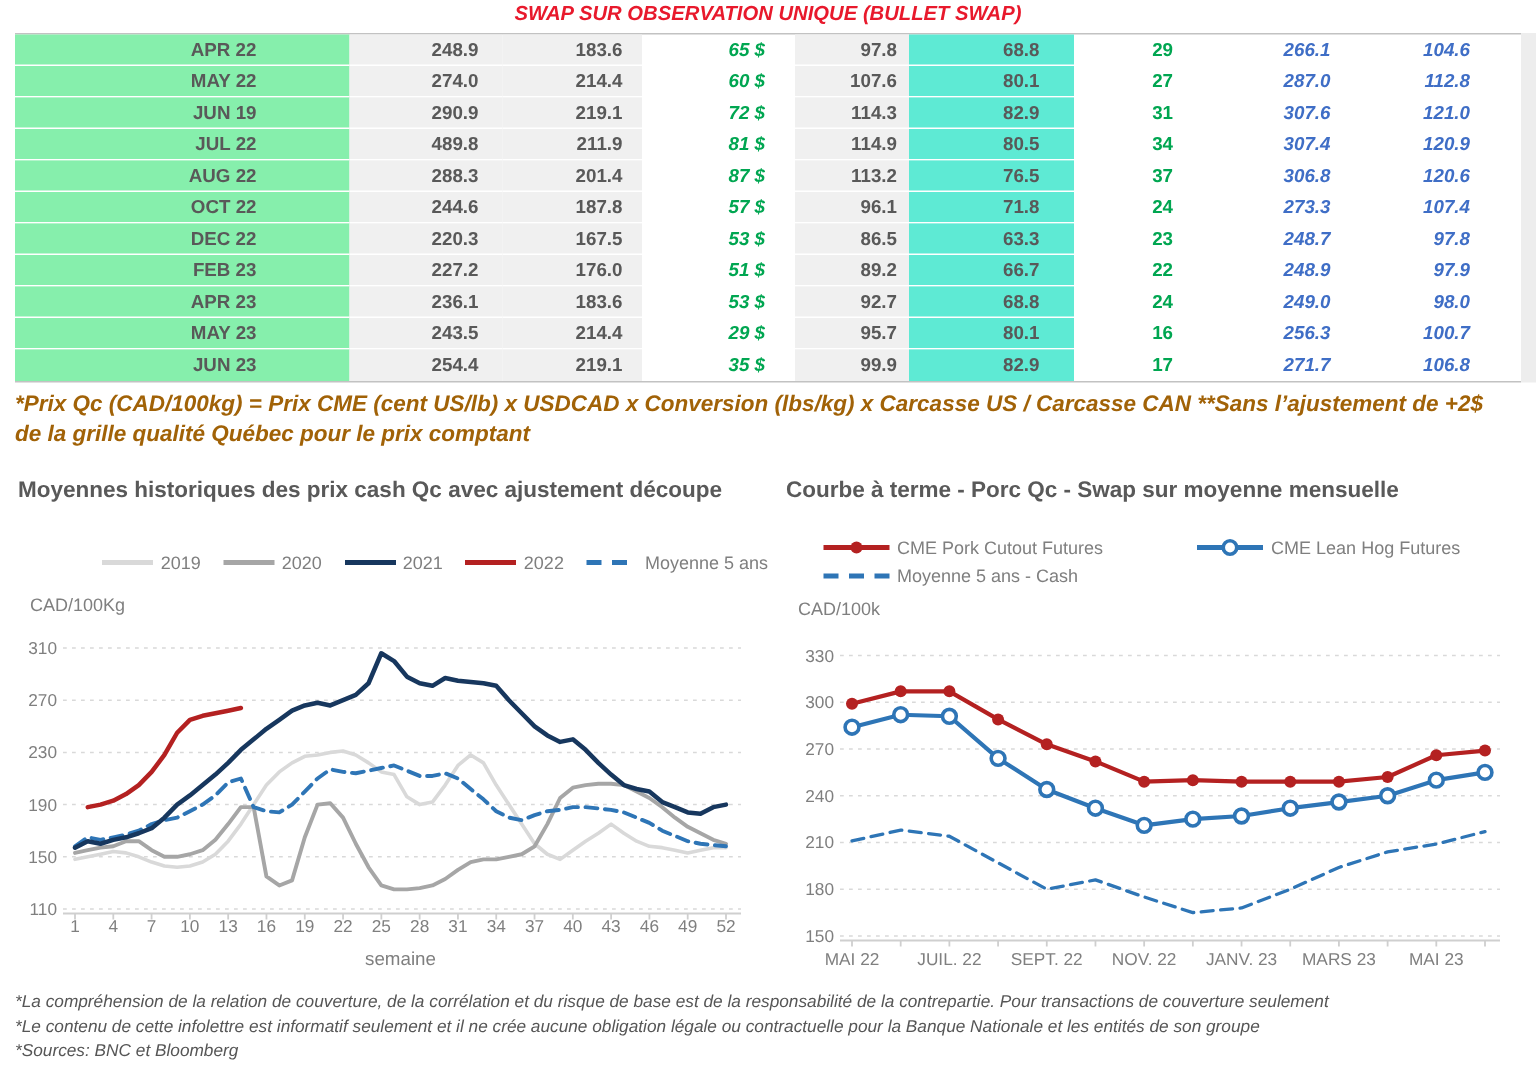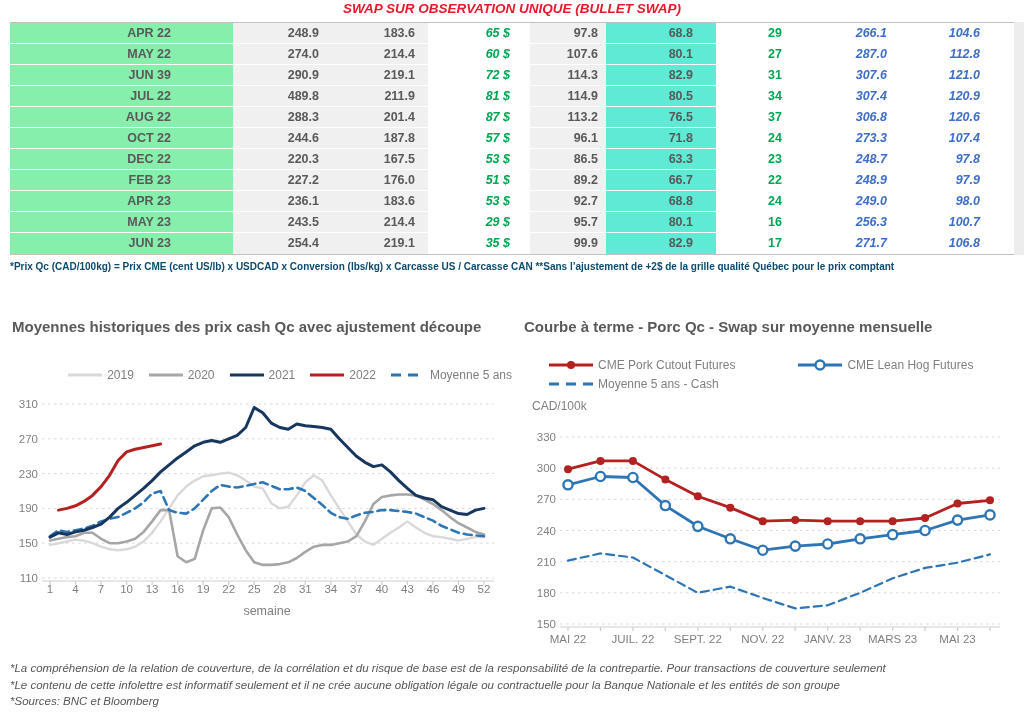--- a/index.html
+++ b/index.html
@@ -16,22 +16,22 @@
   .c-month{background:#86efac;padding-right:62px;}
   .c1{background:#f0f0f0;padding-right:16px;}
   .c2{background:#f0f0f0;padding-right:13px;}
   .c3{padding-right:20px;color:#00a651;font-style:italic;}
   .c4{background:#f0f0f0;padding-right:8px;}
   .c5{background:#5eead4;padding-right:23px;}
   .c6{padding-right:3px;color:#00a651;}
   .c7{padding-right:3px;color:#3f6ec6;font-style:italic;}
   .c8{padding-right:3px;color:#3f6ec6;font-style:italic;}
   .side-strip{position:absolute;left:1014px;top:22px;width:10px;height:233px;background:#ededed;}
-  .table-footnote{position:absolute;left:10px;top:260px;width:998px;font-size:10px;
-        font-weight:bold;color:#0c4a6e;line-height:1.35;}
+  .table-footnote{position:absolute;left:10px;top:260px;width:998px;font-size:15px;
+        font-style:italic;font-weight:bold;color:#a16207;line-height:1.35;}
   .chart-section{position:absolute;top:318px;width:502px;}
   #chart-left-section{left:10px;}
   #chart-right-section{left:522px;}
   .chart-title{font-size:15px;font-weight:bold;color:#595959;margin:0 0 0 2px;line-height:18px;}
   .legend{display:flex;align-items:center;}
   #legend-left{justify-content:flex-end;gap:14px;margin-top:32px;}
   .legend-row1{display:flex;gap:62px;margin-left:26px;margin-top:22px;}
   .legend-row2{display:flex;margin-left:26px;margin-top:5px;}
   .legend-item{display:flex;align-items:center;gap:4px;font-size:12px;color:#7f7f7f;white-space:nowrap;}
   .y-unit{font-size:12px;color:#7f7f7f;margin:14px 0 0 10px;}
@@ -66,21 +66,21 @@
         <div class="cell c2">214.4</div>
         <div class="cell c3">60 $</div>
         <div class="cell c4">107.6</div>
         <div class="cell c5">80.1</div>
         <div class="cell c6">27</div>
         <div class="cell c7">287.0</div>
         <div class="cell c8">112.8</div>
         <div class="cell c9"></div>
       </div>
       <div class="trow">
-        <div class="cell c-month">JUN 39</div>
+        <div class="cell c-month">JUN 19</div>
         <div class="cell c1">290.9</div>
         <div class="cell c2">219.1</div>
         <div class="cell c3">72 $</div>
         <div class="cell c4">114.3</div>
         <div class="cell c5">82.9</div>
         <div class="cell c6">31</div>
         <div class="cell c7">307.6</div>
         <div class="cell c8">121.0</div>
         <div class="cell c9"></div>
       </div>
@@ -212,20 +212,21 @@
           </svg>
           <span>2022</span>
         </span>
         <span class="legend-item">
           <svg width="36" height="12">
             <line x1="1" y1="6" x2="35" y2="6" stroke="#2e75b6" stroke-width="3.2" stroke-linecap="butt" stroke-dasharray="10 7"></line>
           </svg>
           <span>Moyenne 5 ans</span>
         </span>
       </div>
+    <div class="y-unit">CAD/100Kg</div>
     <svg class="plot" id="chart-left" width="500" height="238">
         <line x1="32" y1="190" x2="484" y2="190" stroke="#d9d9d9" stroke-width="1" stroke-dasharray="2.5 3.5"></line>
         <text x="28" y="194" text-anchor="end" fill="#7f7f7f" font-size="11.5">110</text>
         <line x1="32" y1="155.2" x2="484" y2="155.2" stroke="#d9d9d9" stroke-width="1" stroke-dasharray="2.5 3.5"></line>
         <text x="28" y="159.2" text-anchor="end" fill="#7f7f7f" font-size="11.5">150</text>
         <line x1="32" y1="120.39999999999999" x2="484" y2="120.39999999999999" stroke="#d9d9d9" stroke-width="1" stroke-dasharray="2.5 3.5"></line>
         <text x="28" y="124.39999999999999" text-anchor="end" fill="#7f7f7f" font-size="11.5">190</text>
         <line x1="32" y1="85.60000000000001" x2="484" y2="85.60000000000001" stroke="#d9d9d9" stroke-width="1" stroke-dasharray="2.5 3.5"></line>
         <text x="28" y="89.60000000000001" text-anchor="end" fill="#7f7f7f" font-size="11.5">230</text>
         <line x1="32" y1="50.79999999999998" x2="484" y2="50.79999999999998" stroke="#d9d9d9" stroke-width="1" stroke-dasharray="2.5 3.5"></line>

